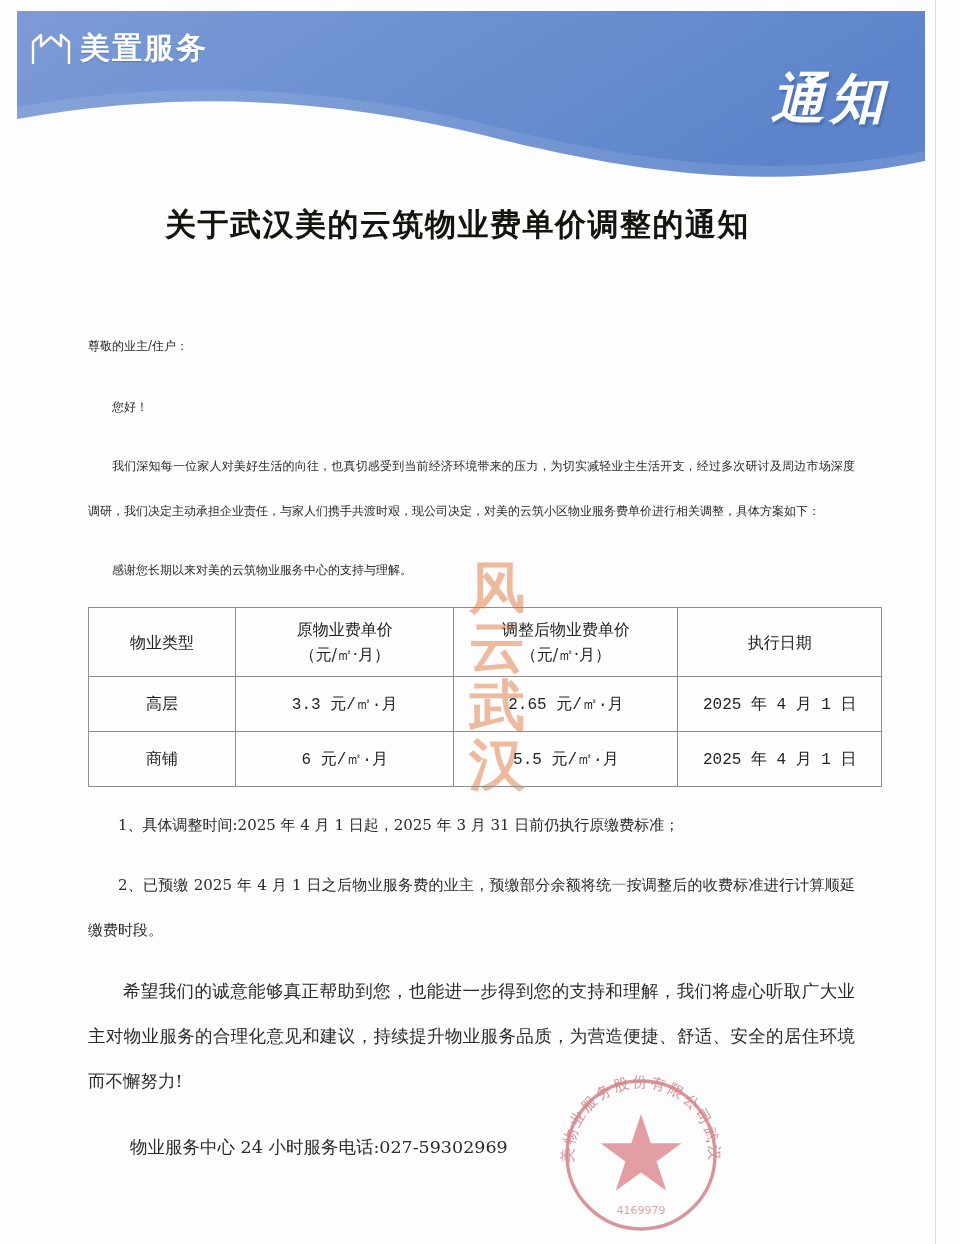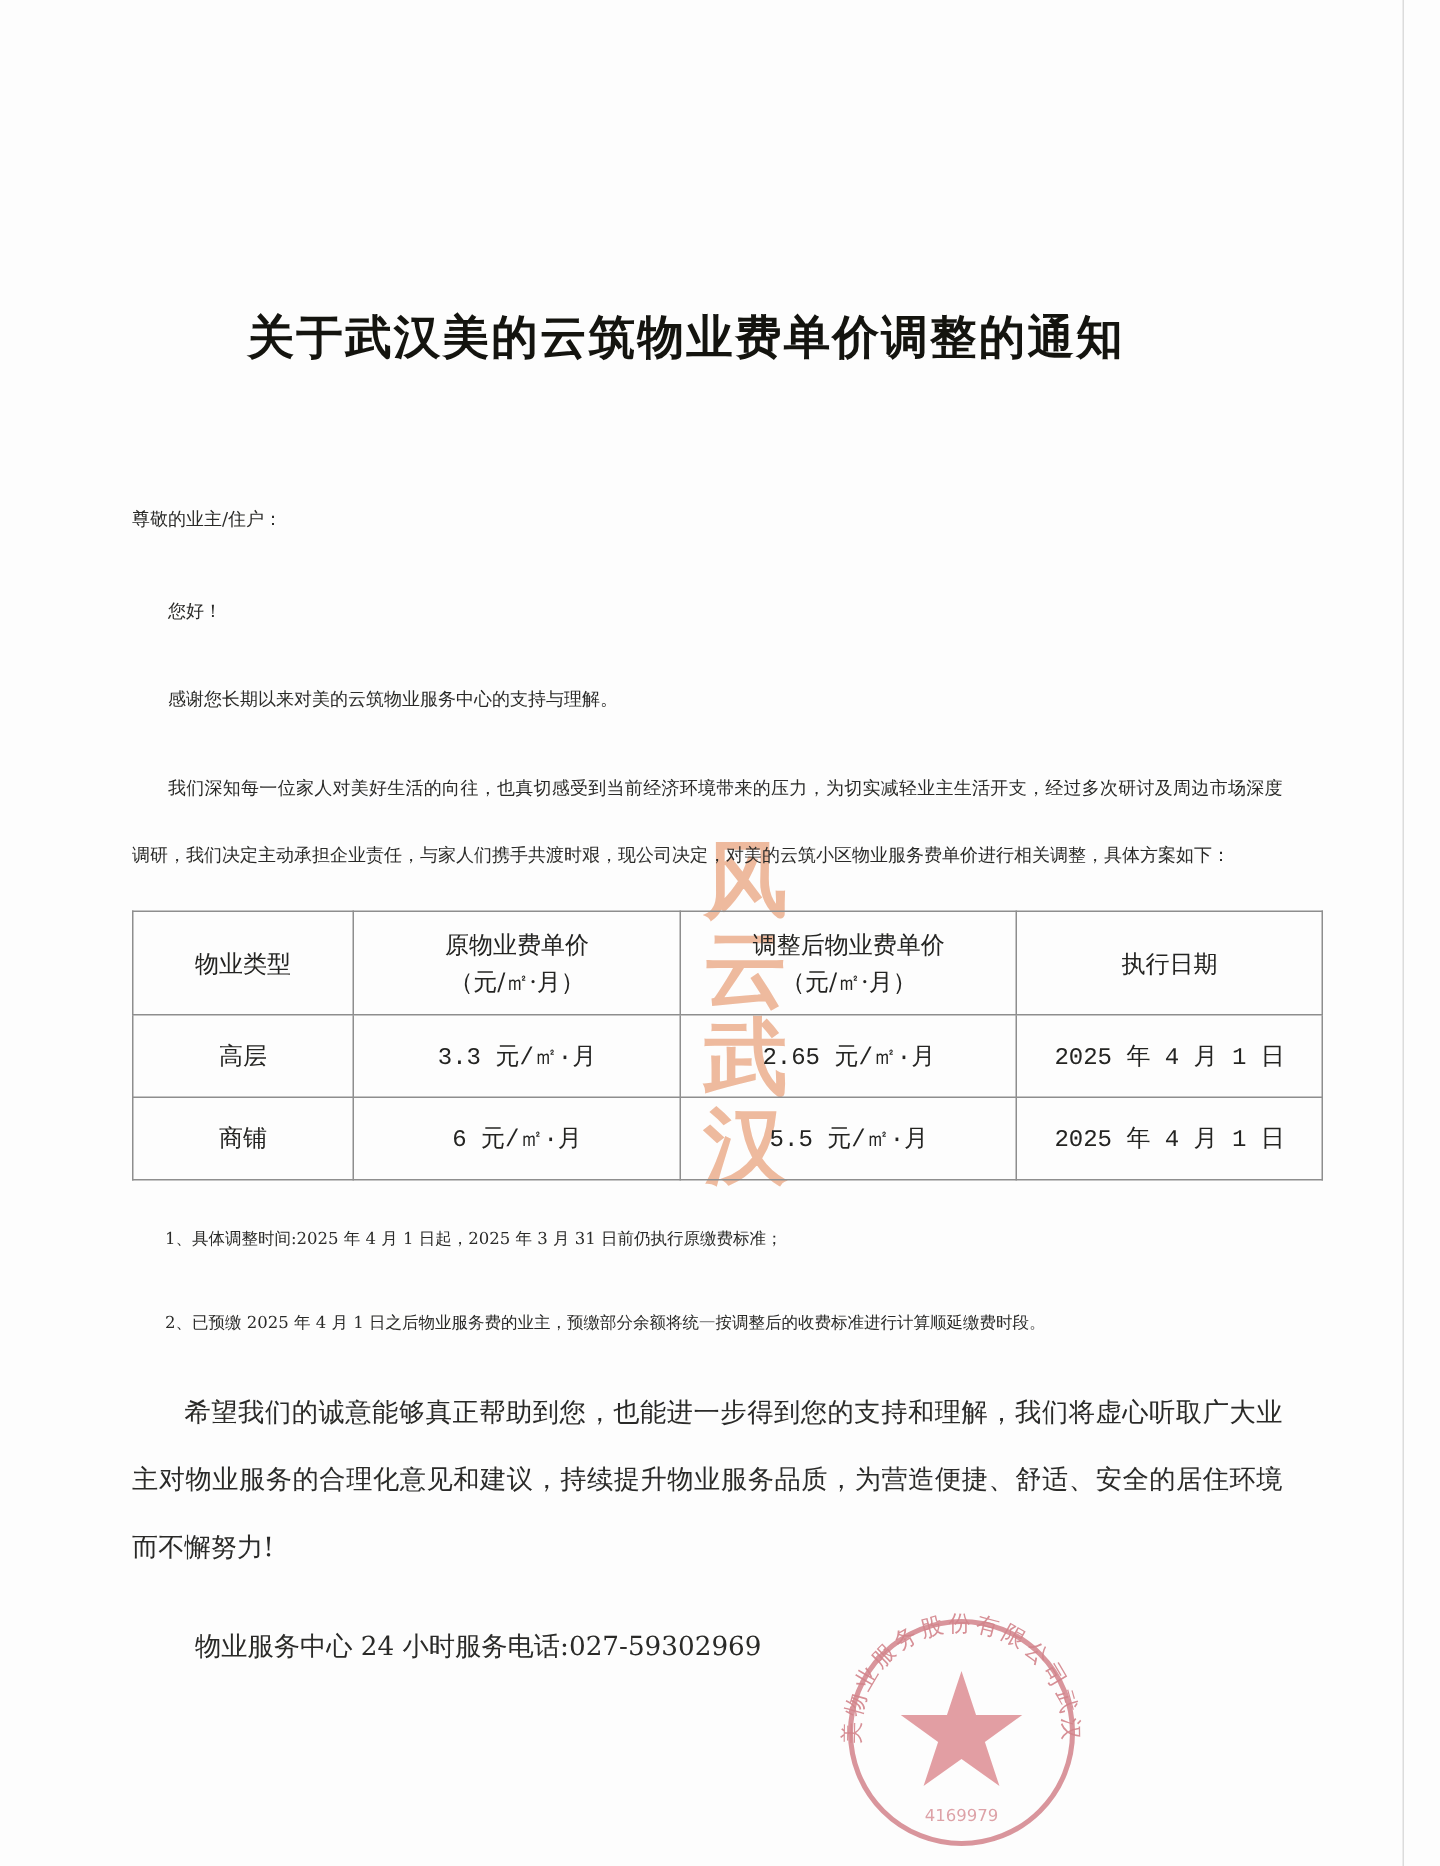--- a/index.html
+++ b/index.html
@@ -146,21 +146,21 @@
   .col-type  { width: 140px; }
   .col-old   { width: 212px; }
   .col-new   { width: 218px; }
   .col-date  { width: 197px; }
   .hdr-l1 { display: block; }
   .hdr-l2 { display: block; }
 
   .items {
     margin: 16px 80px 0 88px;
     color: #2a2a28;
-    font-size: 11px;
+    font-size: 15px;
     line-height: 45px;
     text-align: justify;
     font-family: "DejaVu Serif", "Liberation Serif", serif;
   }
   .item { text-indent: 2em; }
   .faded { color: #8d8d8d; }
 
   .closing {
     margin: 16px 80px 0 88px;
     color: #2a2a28;
@@ -214,36 +214,59 @@
     opacity: 0.72;
   }
 </style>
 </head>
 <body>
 
 <div id="page">
 
   <div class="page-edge"></div>
 
+  <div class="banner-wrap">
+    <svg class="banner-svg" viewBox="0 0 908 175" preserveAspectRatio="none">
+      <defs>
+        <linearGradient id="bg" x1="0" y1="0" x2="1" y2="0.3">
+          <stop offset="0%" stop-color="#7d9bd6"></stop>
+          <stop offset="45%" stop-color="#6d91d1"></stop>
+          <stop offset="100%" stop-color="#5d84cb"></stop>
+        </linearGradient>
+      </defs>
+      <path d="M0,0 L908,0 L908,150 C770,178 640,168 470,125 C320,88 170,78 0,108 Z" fill="url(#bg)"></path>
+      <path d="M0,96 C170,66 330,78 480,116 C650,158 780,166 908,140 L908,150
+               C770,178 640,168 470,125 C320,88 170,78 0,108 Z" fill="#ffffff" opacity="0.10"></path>
+    </svg>
+
+    <div class="banner-logo">
+      <svg class="logo-mark" viewBox="0 0 40 33">
+        <path d="M2,31 L2,10 L10,3 L10,14 L20,5 L30,14 L30,3 L38,10 L38,31" fill="none" stroke="#ffffff" stroke-width="2.4" stroke-linejoin="round" stroke-linecap="round"></path>
+      </svg>
+      <span class="logo-text">美置服务</span>
+    </div>
+
+    <div class="banner-title">通知</div>
+  </div>
 
   <div class="watermark">
     <span>风</span>
     <span>云</span>
     <span>武</span>
     <span>汉</span>
   </div>
 
   <div class="doc">
 
     <h1 class="doc-title">关于武汉美的云筑物业费单价调整的通知</h1>
 
     <p class="body-text salutation">尊敬的业主/住户：</p>
     <p class="body-text greeting">您好！</p>
+    <p class="body-text para-main">我们深知每一位家人对美好生活的向往，也真切感受到当前经济环境带来的压力，为切实减轻业主生活开支，经过多次研讨及周边市场深度调研，我们决定主动承担企业责任，与家人们携手共渡时艰，现公司决定，对美的云筑小区物业服务费单价进行相关调整，具体方案如下：</p>
     <p class="body-text thanks">感谢您长期以来对美的云筑物业服务中心的支持与理解。</p>
-    <p class="body-text para-main">我们深知每一位家人对美好生活的向往，也真切感受到当前经济环境带来的压力，为切实减轻业主生活开支，经过多次研讨及周边市场深度调研，我们决定主动承担企业责任，与家人们携手共渡时艰，现公司决定，对美的云筑小区物业服务费单价进行相关调整，具体方案如下：</p>
 
     <table class="fee-table">
       <thead>
         <tr>
           <th class="col-type">
             <span class="hdr-l1">物业类型</span>
           </th>
           <th class="col-old">
             <span class="hdr-l1">原物业费单价</span>
             <span class="hdr-l2">（元/㎡·月）</span>

